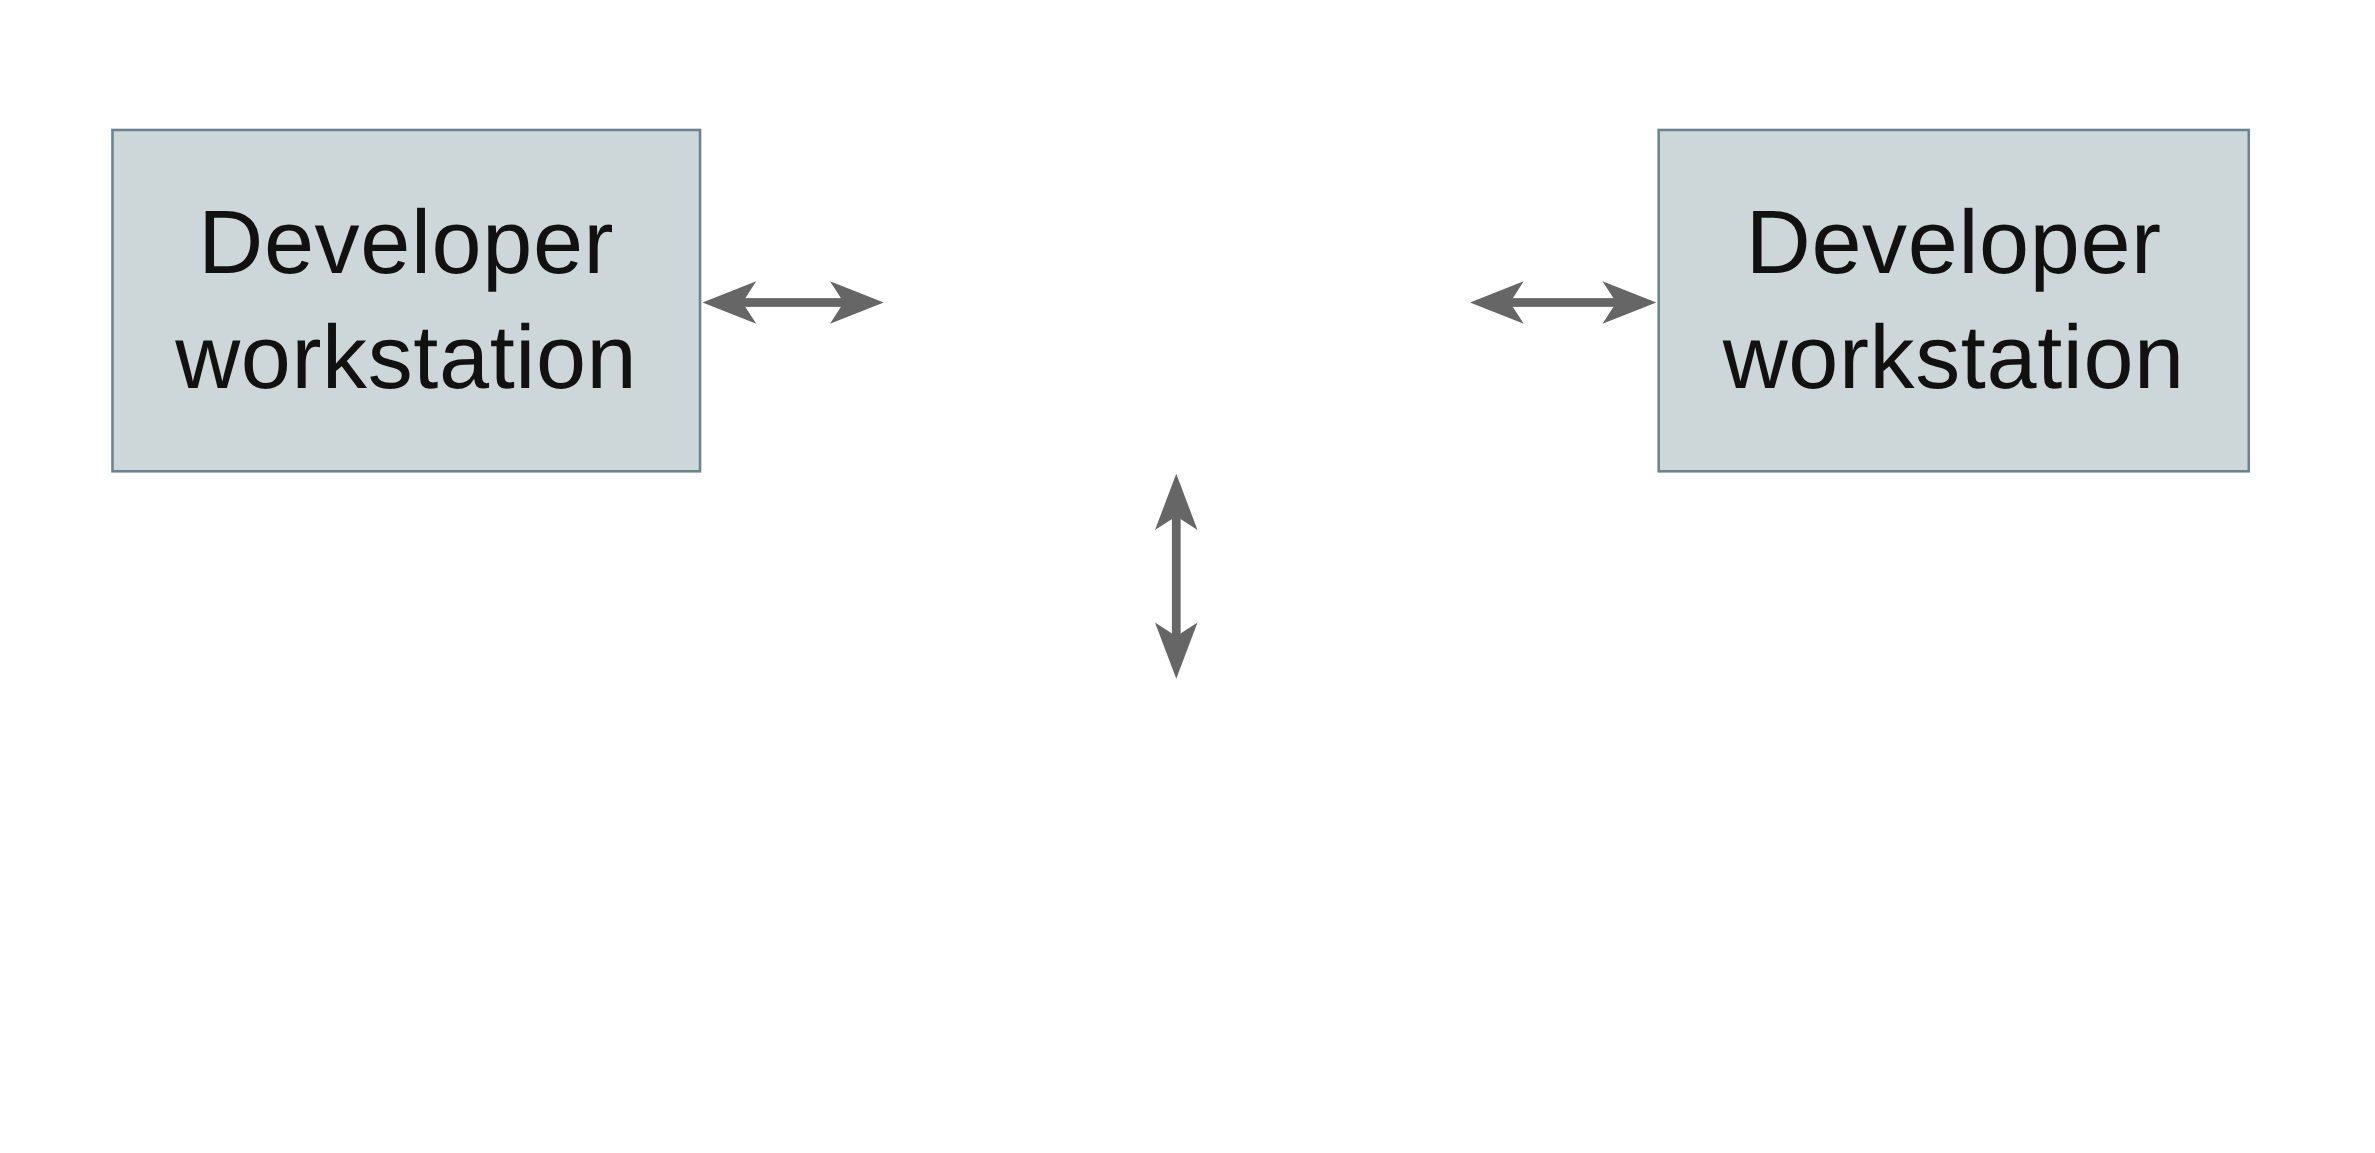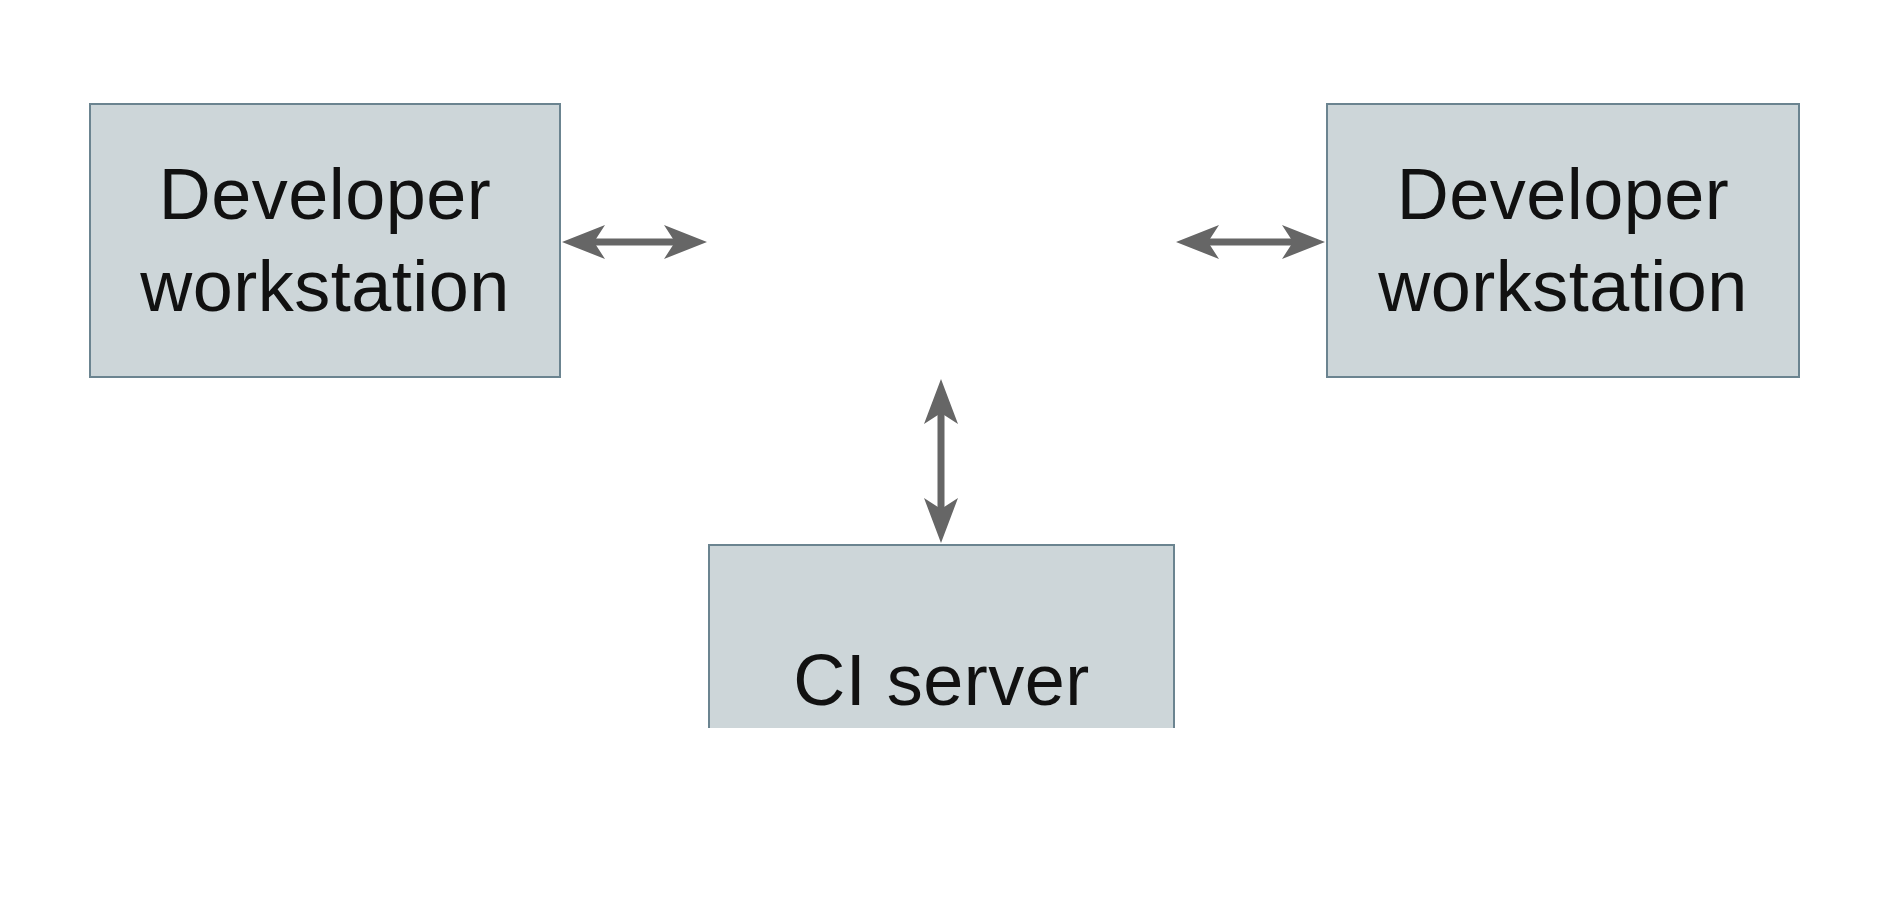--- a/index.html
+++ b/index.html
@@ -54,23 +54,20 @@
 
   <div class="node" id="node-dev-left">
     <div class="node-label">Developer workstation</div>
   </div>
 
 
   <div class="node" id="node-dev-right">
     <div class="node-label">Developer workstation</div>
   </div>
 
-  <div class="node" id="node-ci">
-    <div class="node-label">CI server</div>
-  </div>
 
   <div class="edge" id="edge-left">
     <svg viewBox="0 0 147 48" preserveAspectRatio="none" aria-hidden="true">
       <rect class="stroke" x="28" y="20.5" width="91" height="7"></rect>
       <path class="stroke" d="M1 24 L44 7 L33 24 L44 41 Z"></path>
       <path class="stroke" d="M146 24 L103 7 L114 24 L103 41 Z"></path>
     </svg>
   </div>
 
   <div class="edge" id="edge-right">

